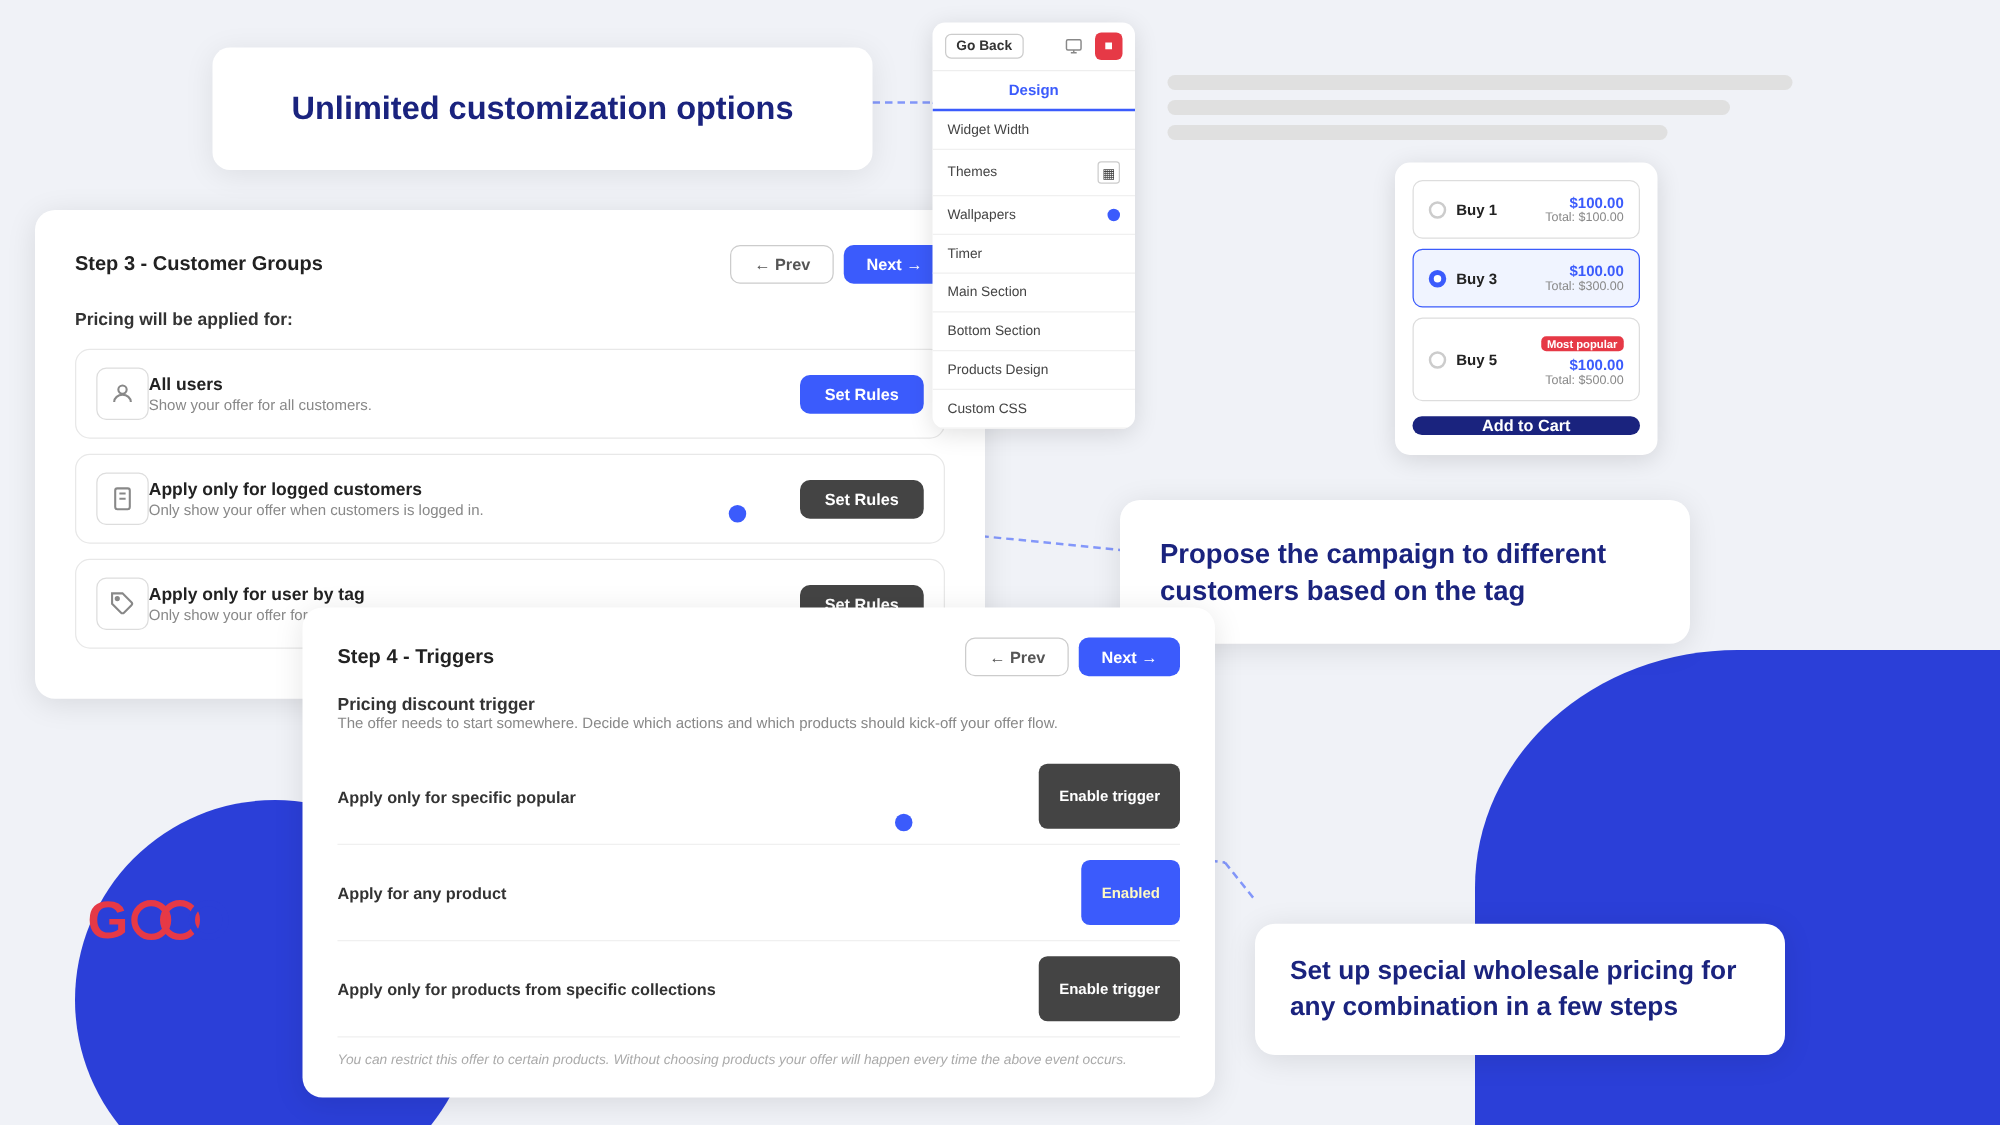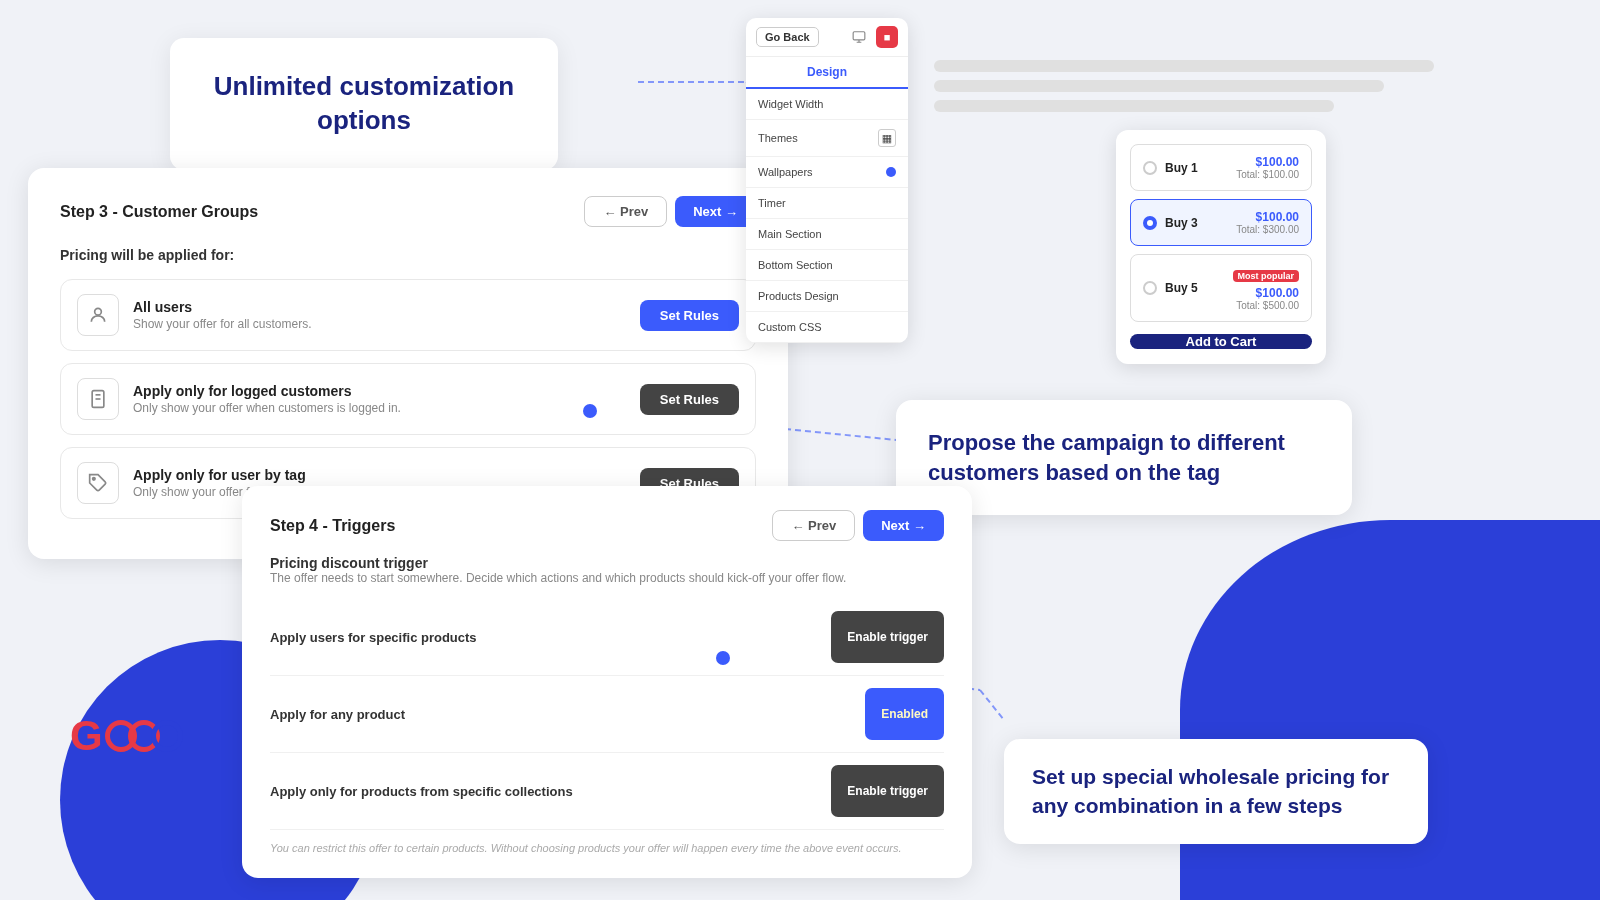--- a/index.html
+++ b/index.html
@@ -48,21 +48,21 @@
       display: flex;
       align-items: center;
       gap: 3px;
     }
 
     
     .card-unlimited {
       position: absolute;
       top: 38px;
       left: 170px;
-      width: 388px;
+      width: 528px;
       background: white;
       border-radius: 14px;
       padding: 32px 40px;
       box-shadow: 0 4px 24px rgba(0,0,0,0.08);
       z-index: 5;
       text-align: center;
     }
     .card-unlimited h2 {
       font-size: 26px;
       font-weight: 800;
@@ -128,21 +128,21 @@
       align-items: center;
       justify-content: space-between;
       padding: 14px 16px;
       border: 1.5px solid #e8e8e8;
       border-radius: 12px;
       margin-bottom: 12px;
     }
     .group-row-left {
       display: flex;
       align-items: center;
-      gap: 14px;
+      gap: 0;
     }
     .group-icon {
       width: 42px;
       height: 42px;
       border: 1.5px solid #ddd;
       border-radius: 8px;
       display: flex;
       align-items: center;
       justify-content: center;
       color: #888;
@@ -649,21 +649,21 @@
     <span class="step-title">Step 4 - Triggers</span>
     <div class="nav-buttons">
       <button class="btn-prev">← Prev</button>
       <button class="btn-next">Next →</button>
     </div>
   </div>
   <div class="trigger-label">Pricing discount trigger</div>
   <div class="trigger-desc">The offer needs to start somewhere. Decide which actions and which products should kick-off your offer flow.</div>
 
   <div class="trigger-row">
-    <span class="trigger-row-label">Apply users for specific products</span>
+    <span class="trigger-row-label">Apply only for specific popular</span>
     <button class="btn-enable dark">Enable trigger</button>
   </div>
 
   <div class="trigger-row">
     <span class="trigger-row-label">Apply for any product</span>
     <button class="btn-enable blue">Enabled</button>
   </div>
 
   <div class="trigger-row">
     <span class="trigger-row-label">Apply only for products from specific collections</span>

